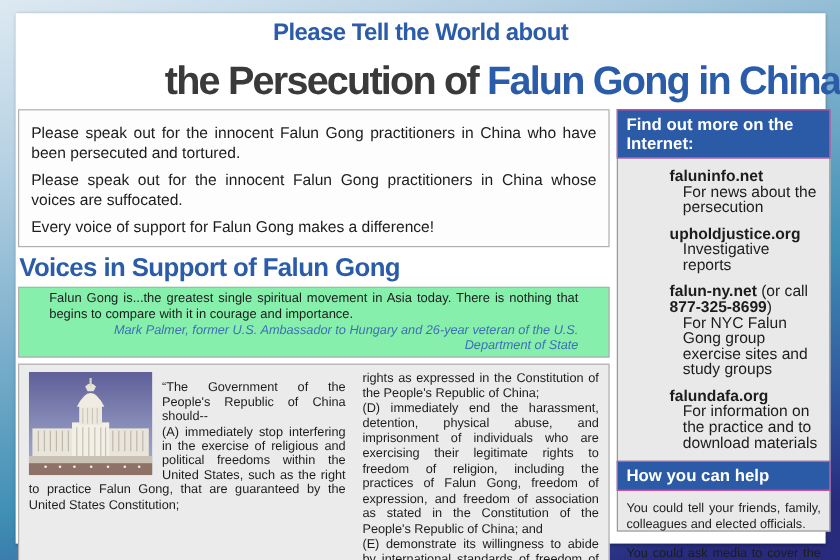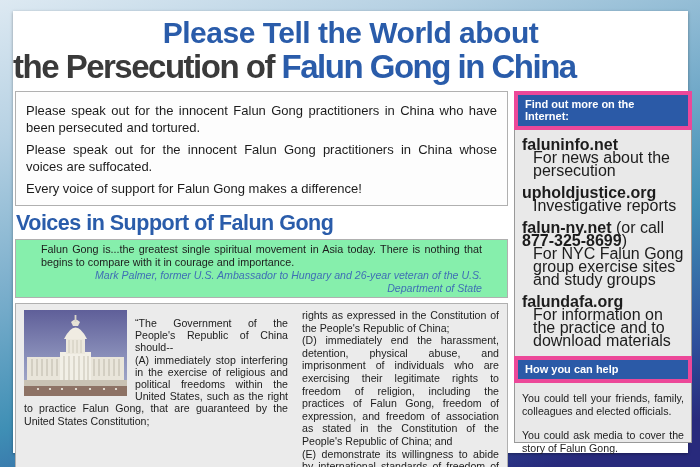--- a/index.html
+++ b/index.html
@@ -4,22 +4,22 @@
 <style>
   * { margin:0; padding:0; box-sizing:border-box; }
   html,body { width:700px; height:467px; }
   body {
     font-family:"Liberation Sans","DejaVu Sans",sans-serif;
     background:linear-gradient(162deg,#dde9f2 0%,#b6d1e3 20%,#73aac9 45%,#3f8fb5 62%,#2e4f9b 82%,#282a7c 93%,#282a7c 100%);
     position:relative; overflow:hidden;
   }
   .page { position:absolute; left:13px; top:11px; width:675px; height:442px; background:#ffffff; box-shadow:0 1px 3px rgba(0,0,0,.35); }
   .title1 { position:absolute; top:5px; left:0; width:100%; text-align:center;
-    font-size:30px; font-weight:bold; letter-spacing:-0.5px; color:#2a5caa; white-space:nowrap; }
-  .title2 { position:absolute; top:37px; left:0; width:100%; text-align:left;
+    font-size:20px; font-weight:bold; letter-spacing:-0.5px; color:#2a5caa; white-space:nowrap; }
+  .title2 { position:absolute; top:37px; left:12px; width:100%; text-align:right;
     font-size:33px; font-weight:bold; letter-spacing:-1.5px; white-space:nowrap; }
   .title2 .dark { color:#3a3a3a; }
   .title2 .blue { color:#2a5caa; }
 
   .content-left { position:absolute; left:2px; top:80px; width:493px; }
 
   .intro-box { border:1px solid #b0b0b0; background:#fdfdfd; padding:5px 10px 4px; height:115px; }
   .intro-box p { font-size:13px; line-height:17px; text-align:justify; margin:5px 0; color:#1c1c1c; }
 
   .voices-h { margin:5px 0 3px 1px; font-size:21.5px; font-weight:bold; letter-spacing:-0.5px; color:#2a5caa; }
@@ -31,23 +31,23 @@
   .main-box { margin-top:5px; border:1px solid #b0b0b0; background:#ebebeb; padding:5px 8px; height:189px; display:flex; gap:14px; }
   .col-a { width:264px; }
   .col-b { width:197px; }
   .capitol { float:left; width:103px; height:86px; margin:1px 8px 2px 0; display:block; }
   .main-box p { font-size:10.6px; line-height:12.2px; text-align:justify; color:#1c1c1c; }
   p.bold-intro { font-weight:bold; }
   p.gov { margin-top:8px; }
   .col-b p { line-height:12.6px; }
 
   .sidebar { position:absolute; left:501px; top:80px; width:178px; height:352px; background:#e9e9e9; border:1px solid #999; }
-  .side-hdr { background:#2b5aa7; border:4px solid #ec4899; color:#fff; font-weight:bold; font-size:11px; padding:3px 7px 4px; margin:-1px -1px 0 -1px; }
+  .side-hdr { background:#2b5aa7; border:1px solid #ec4899; color:#fff; font-weight:bold; font-size:14px; padding:3px 7px 4px; margin:-1px -1px 0 -1px; }
   .res-list { padding:8px 0 0; }
-  .res { padding:0 7px; margin-bottom:9px; font-size:16px; line-height:13px; color:#1c1c1c; }
+  .res { padding:0 7px; margin-bottom:9px; font-size:13px; line-height:13px; color:#1c1c1c;margin-left:36px; }
   .res .site { font-weight:bold; }
   .res .phone { font-weight:bold; }
   .res .desc { padding-left:11px; }
   .hdr2 { margin-top:3px; }
   .help { padding:9px 7px 0; }
   .help p { font-size:10.6px; line-height:13px; text-align:justify; margin-bottom:11px; color:#1c1c1c; }
 </style>
 </head>
 <body>
 

